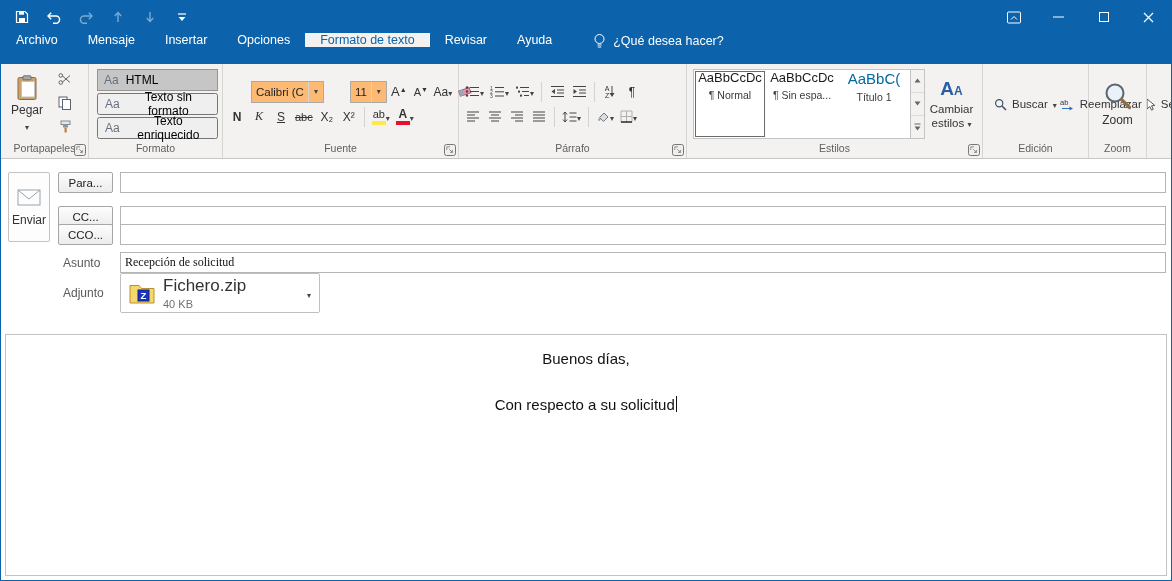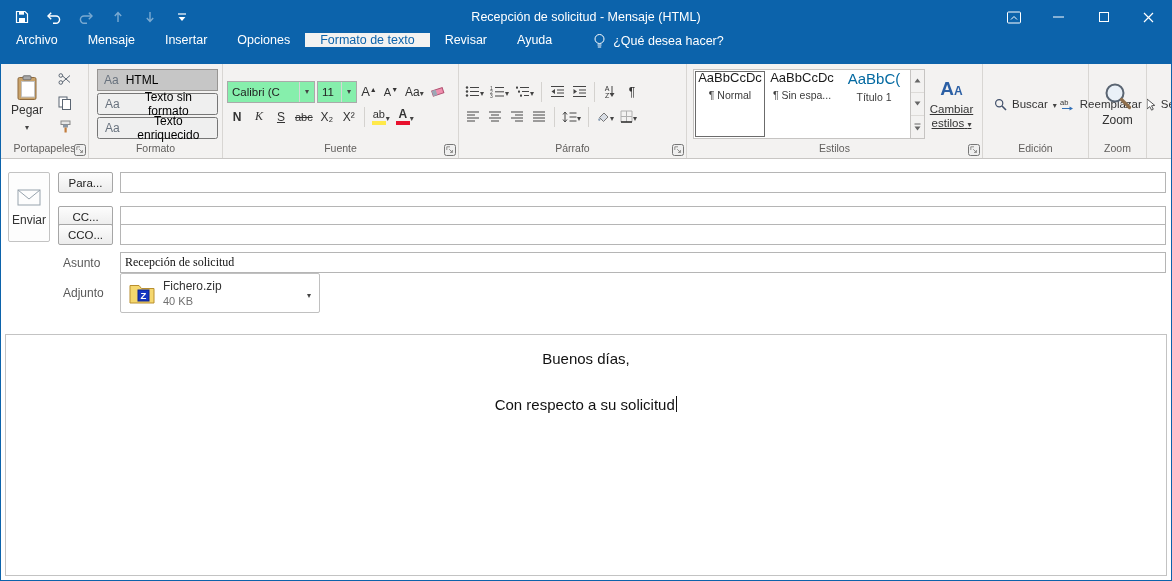--- a/index.html
+++ b/index.html
@@ -42,21 +42,21 @@
 
   
   .fmt-col { display:flex; flex-direction:column; justify-content:center; gap:2px; padding-left:4px; }
   .fmt-row { display:flex; align-items:center; gap:7px; height:22px; padding:0 6px; font-size:12px; }
   .fmt-aa { color:#68727e; }
   .fmt-chip { background:#c6c6c6; border:1px solid #979593; }
 
   
   .font-col, .para-col { display:flex; flex-direction:column; justify-content:center; gap:3px; width:100%; }
   .frow { display:flex; align-items:center; gap:2px; }
-  .combo { display:flex; align-items:center; border:1px solid #aaa; background:#86efac; height:22px; }
+  .combo { display:flex; align-items:center; border:1px solid #aaa; background:#fdba74; height:22px;margin-left:24px; }
   .combo-text { padding:0 4px; font-size:11.5px; color:#222; flex:1; overflow:hidden; white-space:nowrap; }
   .combo-btn { width:15px; height:100%; display:flex; align-items:center; justify-content:center; border-left:1px solid #d6d6d6; }
   .b { font-weight:bold; }
   .i { font-style:italic; font-family:"Liberation Serif", serif; }
   .u { text-decoration:underline; }
   .strike { text-decoration:line-through; font-size:11px; }
   .colorbtn { display:flex; flex-direction:column; align-items:center; justify-content:center; line-height:1; }
   .colorbar { width:14px; height:4px; margin-top:1px; }
   .bar-yellow { background:#ffe94a; }
   .bar-red { background:#e8112d; }
@@ -69,39 +69,39 @@
   .style-prev { font-size:13px; color:#1a1a1a; white-space:nowrap; }
   .style-prev.h1 { font-size:15px; color:#0369a1; }
   .style-name { font-size:10.5px; color:#3b3b3b; white-space:nowrap; }
   .gal-scroll { width:14px; border-left:1px solid #c6c4c2; display:flex; flex-direction:column; background:#f3f2f1; }
   .gal-btn { flex:1; display:flex; align-items:center; justify-content:center; background:transparent; border:none; border-bottom:1px solid #dddbd8; }
   .gal-btn:last-child { border-bottom:none; }
   .change-styles { width:58px; }
   .cs-icon { display:flex; align-items:baseline; color:#2b5fa4; font-weight:bold; }
   .cs-a1 { font-size:19px; }
   .cs-a2 { font-size:12px; }
-  .two-line { line-height:1.25; text-align:center; font-size:11.5px;text-decoration:underline; }
+  .two-line { line-height:1.25; text-align:center; font-size:11.5px; }
 
   
   .edit-col { display:flex; flex-direction:row; justify-content:center; gap:3px; padding-left:7px; }
   .edit-row { display:flex; align-items:center; gap:5px; font-size:11.5px; color:#333; background:transparent; border:none; }
 
   
   .g-zoom .group-content { justify-content:center; }
 
   
   .compose { flex:0 0 175px; background:#fff; position:relative; border-bottom:none; }
   .send { position:absolute; left:7px; top:13px; width:42px; height:70px; border:1px solid #c3c3c3; background:#fdfdfd; display:flex; flex-direction:column; align-items:center; justify-content:center; gap:6px; font-size:12px; color:#333; border-radius:2px; }
   .crow { position:absolute; left:57px; right:5px; display:flex; gap:7px; align-items:center; }
   .field-btn { width:55px; height:21px; border:1px solid #a6a6a6; border-radius:2px; background:linear-gradient(#fdfdfd,#ececec); font-size:11.5px; color:#222; }
   .field-input { flex:1; height:21px; border:1px solid #b5b5b5; font-size:12px; padding:0 4px; font-family:Liberation Serif, serif; color:#111; }
   .hdr-label { width:55px; font-size:12px; color:#595959; padding-left:5px; }
   .attach-chip { width:200px; height:40px; border:1px solid #c0c0c0; background:#fff; display:flex; align-items:center; padding:0 0 0 8px; gap:8px; border-radius:2px; }
   .attach-texts { display:flex; flex-direction:column; gap:2px; flex:1; }
-  .attach-name { font-size:12px; color:#333; }
+  .attach-name { font-size:17px; color:#333; }
   .attach-size { font-size:11px; color:#707070; }
   .attach-caret { width:20px; height:100%; display:flex; align-items:center; justify-content:center; border:none; background:transparent; }
 
   
   .body-area { flex:1; margin:0 4px 4px 4px; border:1px solid #c3c3c3; background:#fff; padding:12px 14px; font-size:15px; color:#111; overflow:hidden; }
   .bline { min-height:23px; line-height:23px;text-align:center; }
   .caret-bar { display:inline-block; width:1.5px; height:16px; background:#111; vertical-align:-2px; margin-left:1px; }
 
   svg { display:block; }
 </style>
@@ -141,21 +141,20 @@
             <path d="M5 1 V10 M1.8 7 L5 10.5 L8.2 7" fill="none" stroke="#fff" stroke-width="1.4"></path>
           </svg>
       </button>
       <button class="qat-btn">
         <svg width="10" height="9" viewBox="0 0 10 9">
             <path d="M1 1 h8" stroke="#fff" stroke-width="1.2"></path>
             <path d="M1.6 4 h6.8 L5 8 Z" fill="#fff"></path>
           </svg>
       </button>
     </div>
-    <div class="tb-title">Recepción de solicitud  -  Mensaje (HTML)</div>
     <div class="win-controls">
       <button class="wc">
         <svg width="16" height="15" viewBox="0 0 16 15">
             <rect x="1.5" y="2" width="13" height="11" rx="1" fill="none" stroke="#fff"></rect>
             <path d="M5 9.5 L8 6.5 L11 9.5" fill="none" stroke="#fff"></path>
           </svg>
       </button>
       <button class="wc">
         <svg width="11" height="2" viewBox="0 0 11 2">
             <path d="M0 1 h11" stroke="#fff"></path>

